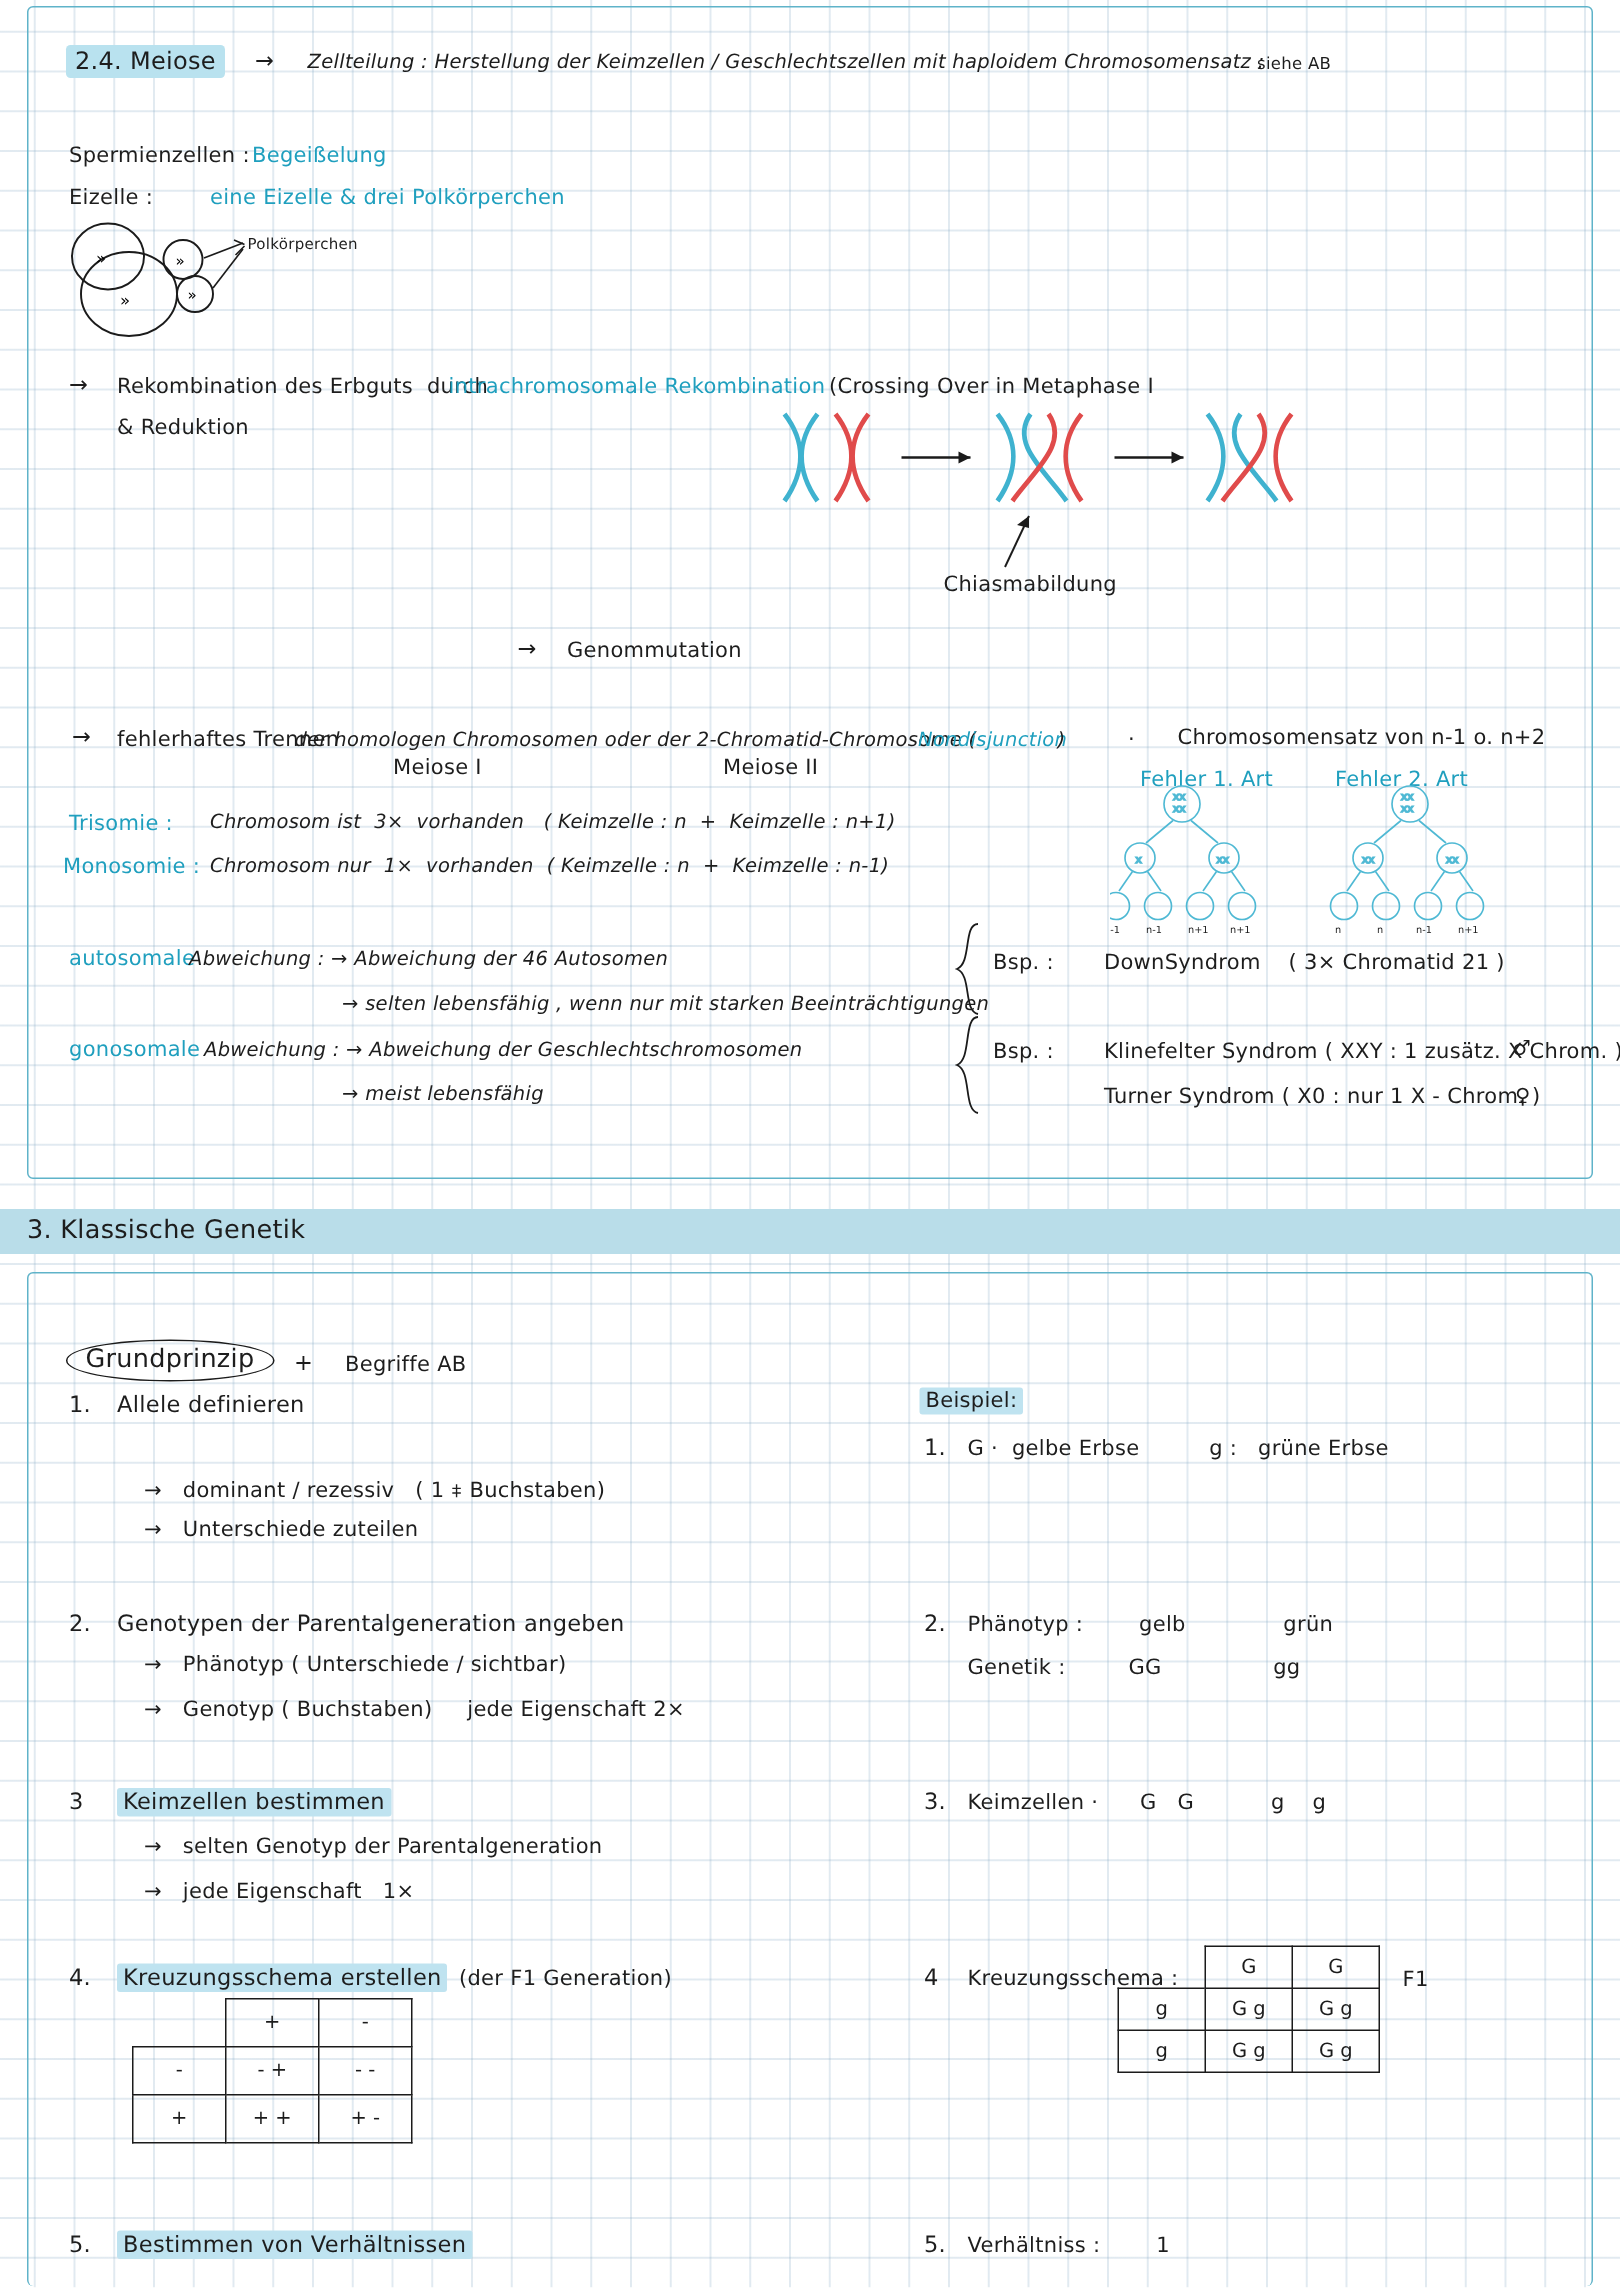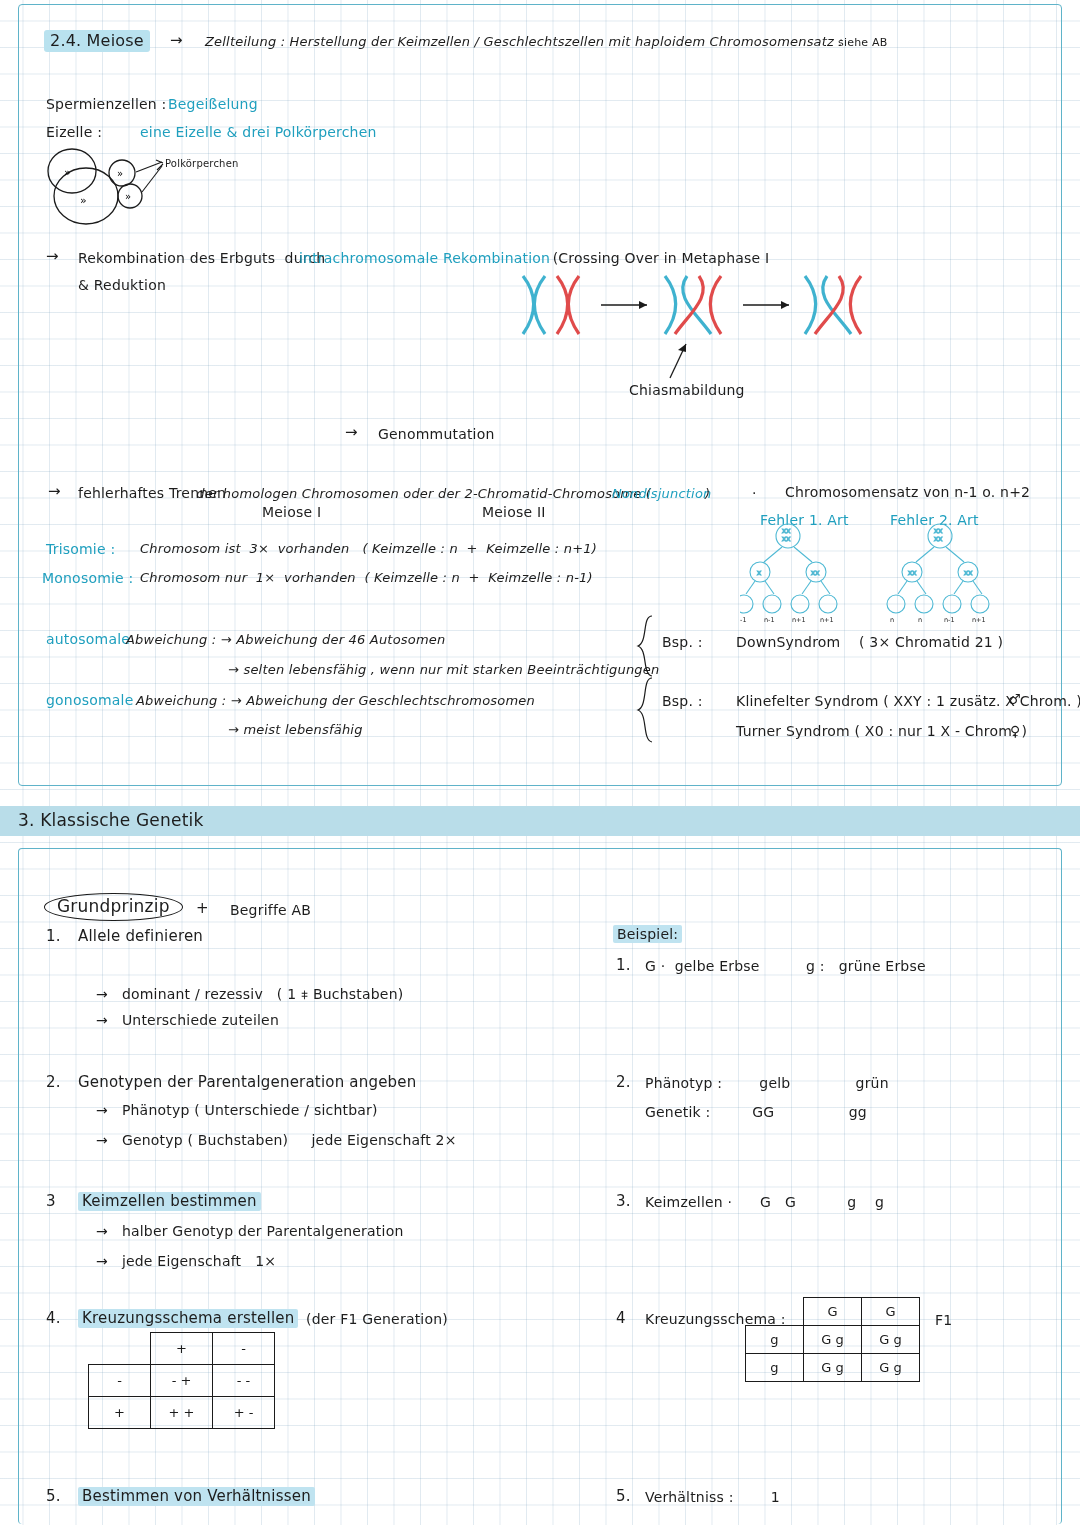--- a/index.html
+++ b/index.html
@@ -281,21 +281,21 @@
   <div class="t hand sz15" style="left:46px; top:1074px;">2.</div>
   <div class="t hand sz15" style="left:78px; top:1074px;">Genotypen der Parentalgeneration angeben</div>
   <div class="t hand sz14" style="left:96px; top:1102px;">→   Phänotyp ( Unterschiede / sichtbar)</div>
   <div class="t hand sz14" style="left:96px; top:1132px;">→   Genotyp ( Buchstaben)     jede Eigenschaft 2×</div>
   <div class="t hand sz15" style="left:616px; top:1074px;">2.</div>
   <div class="t hand sz14" style="left:645px; top:1075px;">Phänotyp :        gelb              grün</div>
   <div class="t hand sz14" style="left:645px; top:1104px;">Genetik :         GG                gg</div>
 
   <div class="t hand sz15" style="left:46px; top:1193px;">3</div>
   <div class="t hand sz15 hl-soft" style="left:78px; top:1192px;">Keimzellen bestimmen</div>
-  <div class="t hand sz14" style="left:96px; top:1223px;">→   halber Genotyp der Parentalgeneration</div>
+  <div class="t hand sz14" style="left:96px; top:1223px;">→   selten Genotyp der Parentalgeneration</div>
   <div class="t hand sz14" style="left:96px; top:1253px;">→   jede Eigenschaft   1×</div>
   <div class="t hand sz15" style="left:616px; top:1193px;">3.</div>
   <div class="t hand sz14" style="left:645px; top:1194px;">Keimzellen ·      G   G           g    g</div>
 
   <div class="t hand sz15" style="left:46px; top:1310px;">4.</div>
   <div class="t hand sz15 hl-soft" style="left:78px; top:1309px;">Kreuzungsschema erstellen</div>
   <div class="t hand sz14" style="left:306px; top:1311px;">(der F1 Generation)</div>
   <div class="t hand sz15" style="left:616px; top:1310px;">4</div>
   <div class="t hand sz14" style="left:645px; top:1311px;">Kreuzungsschema :</div>
 

